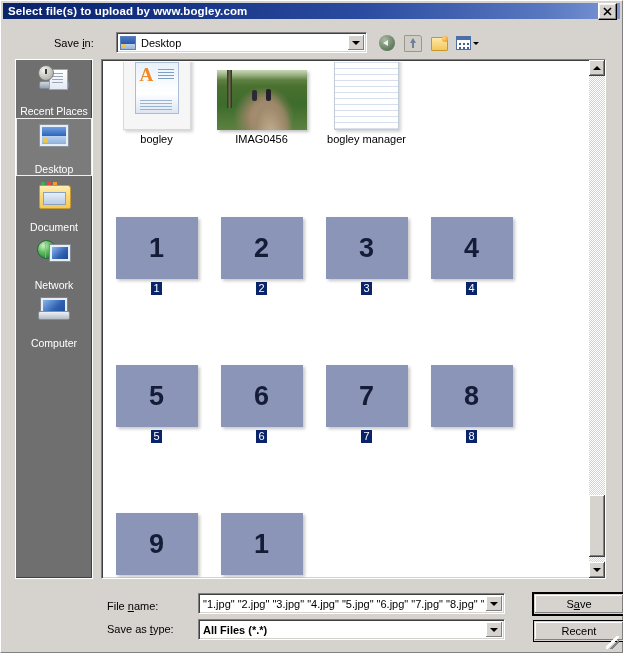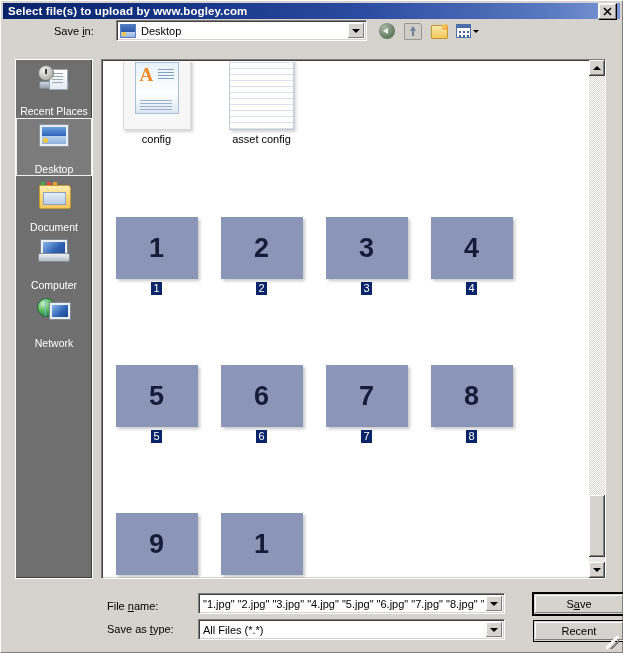--- a/index.html
+++ b/index.html
@@ -64,21 +64,21 @@
     font-weight: bold;
     color: #000000;
     font-family: "Liberation Sans", sans-serif;
     line-height: 1;
     cursor: default;
   }
 
   
   #topbar {
     position: absolute;
-    left: 2px; top: 16px;
+    left: 2px; top: 28px;
     width: 617px;
     height: 30px;
   }
   #savein-label {
     position: absolute;
     left: 51px; top: 8px;
     font-size: 11px;
     white-space: nowrap;
   }
   #savein-label u { text-decoration: underline; }
@@ -590,21 +590,21 @@
     background: #ffffff;
     border: 1px solid #808080;
     border-right-color: #ffffff;
     border-bottom-color: #ffffff;
     box-shadow: inset 1px 1px 0 #404040, inset -1px -1px 0 #d6d3ce;
     display: flex;
     align-items: center;
     overflow: hidden;
   }
   #filename-combo { left: 197px; top: 592px; width: 307px; height: 21px; }
-  #filetype-combo { left: 197px; top: 618px; width: 307px; height: 21px; }
+  #filetype-combo { left: 197px; top: 618px; width: 307px; height: 21px; font-weight: bold; }
   .fld-text {
     font-size: 11px;
     white-space: nowrap;
     margin-left: 4px;
     margin-right: 20px;
     overflow: hidden;
     flex: 1;
   }
 
   .dlg-btn {
@@ -710,56 +710,68 @@
             <i></i>
             <i></i>
             <i></i>
           </span>
           <span class="fld"></span>
           <span class="inner"></span>
       </span>
       <span class="plabel">Document</span>
     </div>
     <div class="place">
+      <span class="place-ico ico-network">
+        <span class="globe"></span>
+          <span class="mon2"></span>
+      </span>
+      <span class="plabel">Network</span>
+    </div>
+    <div class="place">
       <span class="place-ico ico-computer">
         <span class="mon"></span>
           <span class="base2"></span>
       </span>
       <span class="plabel">Computer</span>
-    </div>
-    <div class="place">
-      <span class="place-ico ico-network">
-        <span class="globe"></span>
-          <span class="mon2"></span>
-      </span>
-      <span class="plabel">Network</span>
     </div>
   </div>
 
   <div id="listview">
     <div id="listview-inner">
 
       <div class="row" style="top:-12px">
         <div class="cell">
           <span class="thumbwrap">
             <span class="word-thumb">
               <span class="word-page">
                   <span class="letter">A</span>
                   <span class="lines"></span>
                   <span class="lines2"></span>
                 </span>
             </span>
           </span>
-          <span class="caption">config</span>
+          <span class="caption">bogley</span>
+        </div>
+        <div class="cell">
+          <span class="thumbwrap">
+            <span class="photo-thumb">
+              <span class="sky"></span>
+                <span class="path"></span>
+              <span class="trunk"></span>
+                <span class="rider1"></span>
+                <span class="rider2"></span>
+            </span>
+          </span>
+          <span class="caption">IMAG0456</span>
         </div>
         <div class="cell">
           <span class="thumbwrap">
             <span class="doc-thumb"></span>
           </span>
-          <span class="caption">asset config</span>
+          <span class="caption">bogley manager</span>
         </div>
       </div>
 
       <div class="row" style="top:137px">
         <div class="cell">
           <span class="thumbwrap">
             <span class="numthumb">1</span>
           </span>
           <span class="caption selected">1</span>
         </div>

